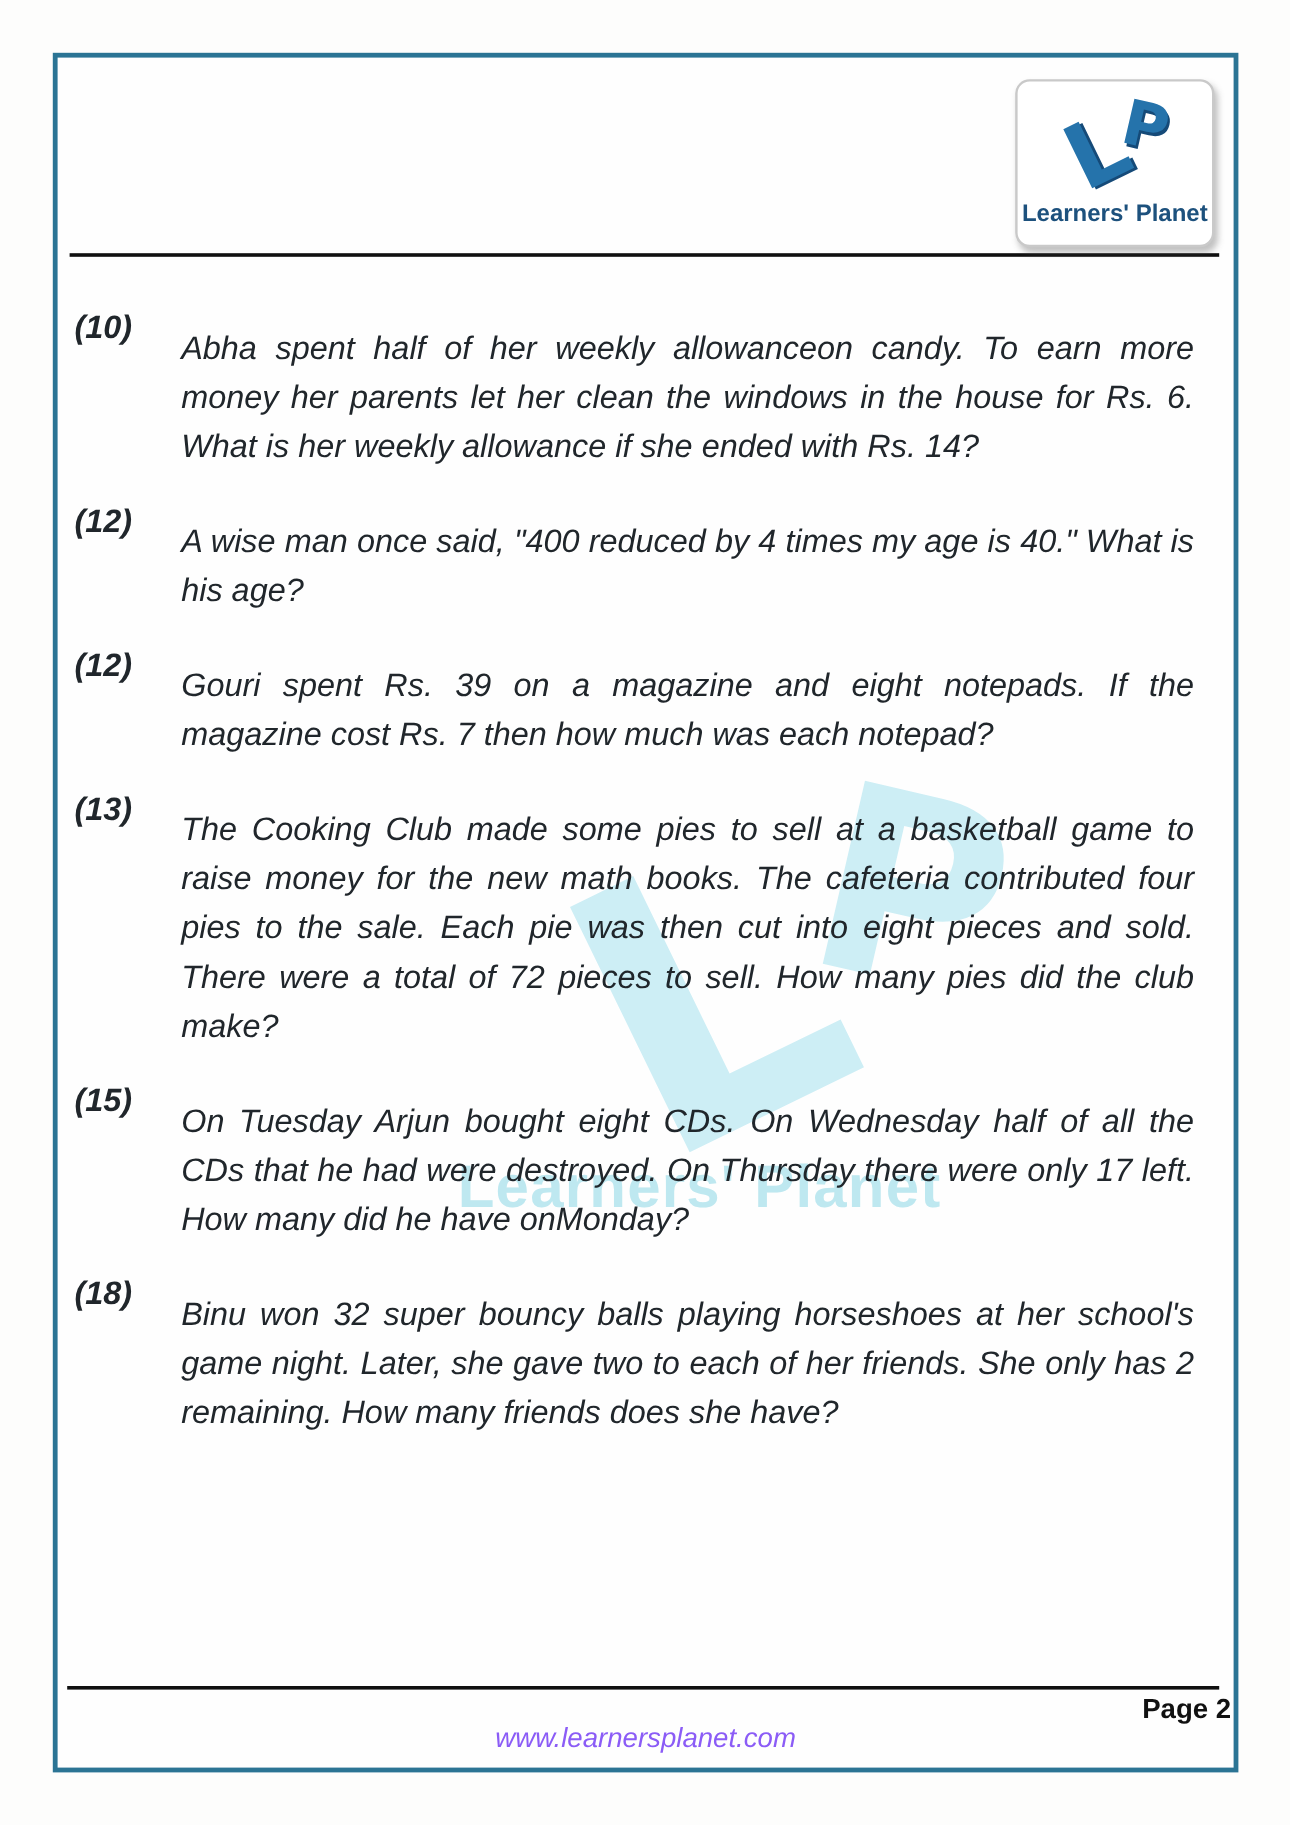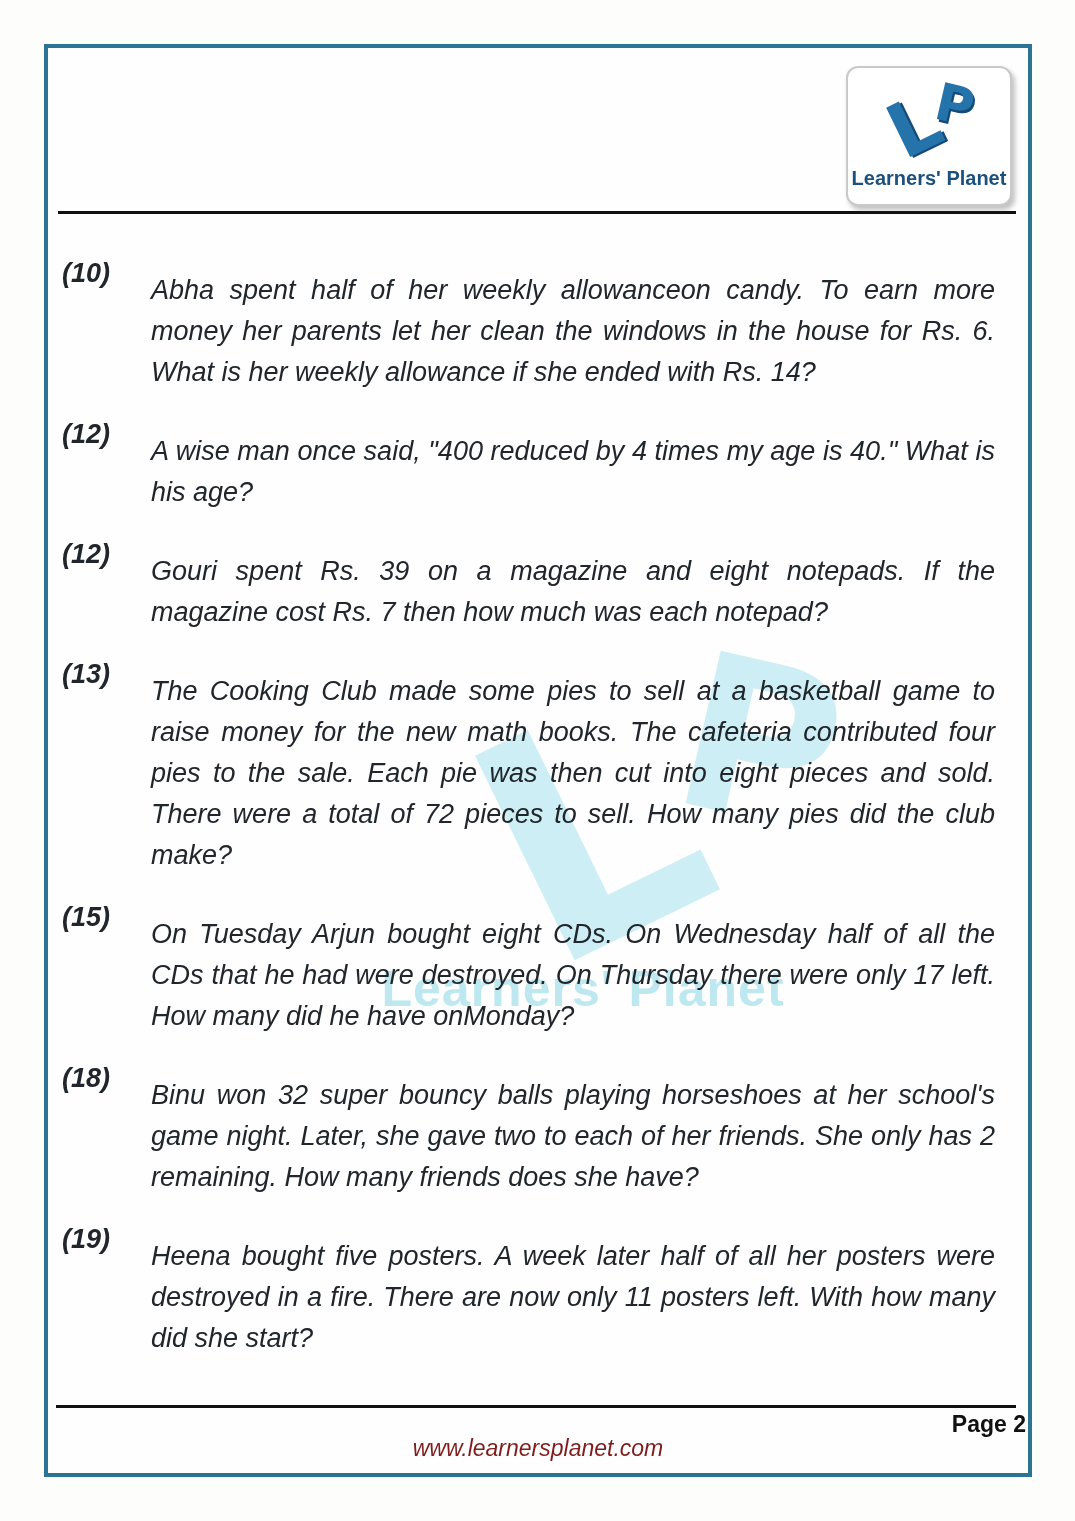--- a/index.html
+++ b/index.html
@@ -133,21 +133,21 @@
     z-index: 2;
   }
   .website {
     position: absolute;
     top: 1387px;
     left: 0;
     width: 100%;
     text-align: center;
     font-size: 23px;
     font-style: italic;
-    color: #7f1d1d;
+    color: #8b5cf6;
     z-index: 2;
   }
 </style>
 </head>
 <body>
 
 <div class="canvas">
   <div class="frame">
 
     <div class="watermark">
@@ -200,24 +200,20 @@
     <p class="problem-text">On Tuesday Arjun bought eight CDs. On Wednesday half of all the CDs that he had were destroyed. On Thursday there were only 17 left. How many did he have onMonday?</p>
   </div>
 
 
 
   <div class="problem">
     <span class="problem-number">(18)</span>
     <p class="problem-text">Binu won 32 super bouncy balls playing horseshoes at her school's game night. Later, she gave two to each of her friends. She only has 2 remaining. How many friends does she have?</p>
   </div>
 
-  <div class="problem">
-    <span class="problem-number">(19)</span>
-    <p class="problem-text">Heena bought five posters. A week later half of all her posters were destroyed in a fire. There are now only 11 posters left. With how many did she start?</p>
-  </div>
 </div>
 
     <div class="footer-rule"></div>
     <div class="page-number">Page 2</div>
     <div class="website">www.learnersplanet.com</div>
 
   </div>
 </div>
 
 </body></html>

